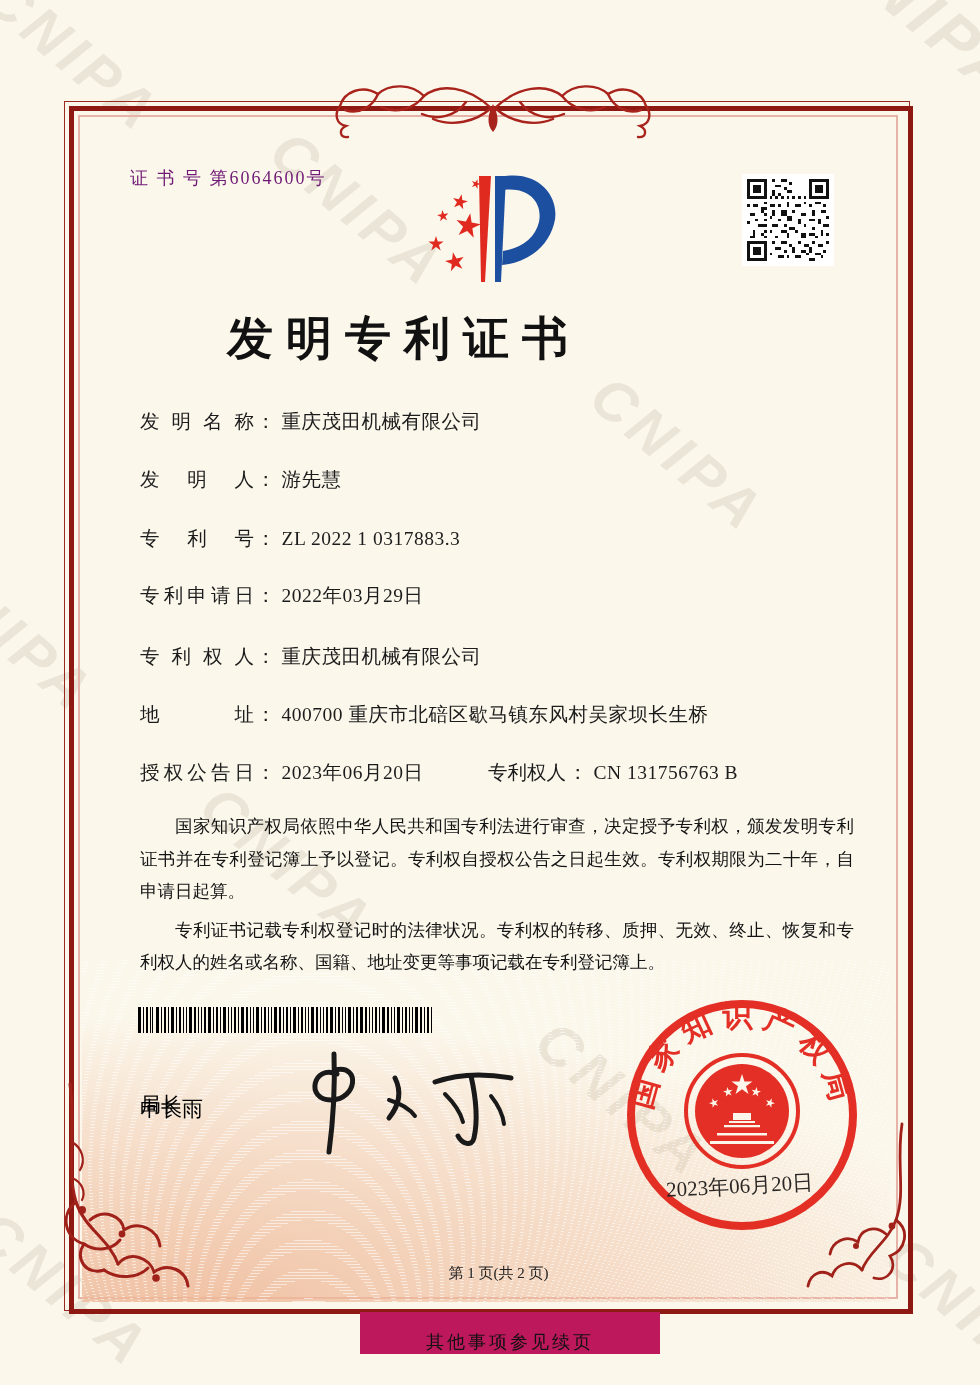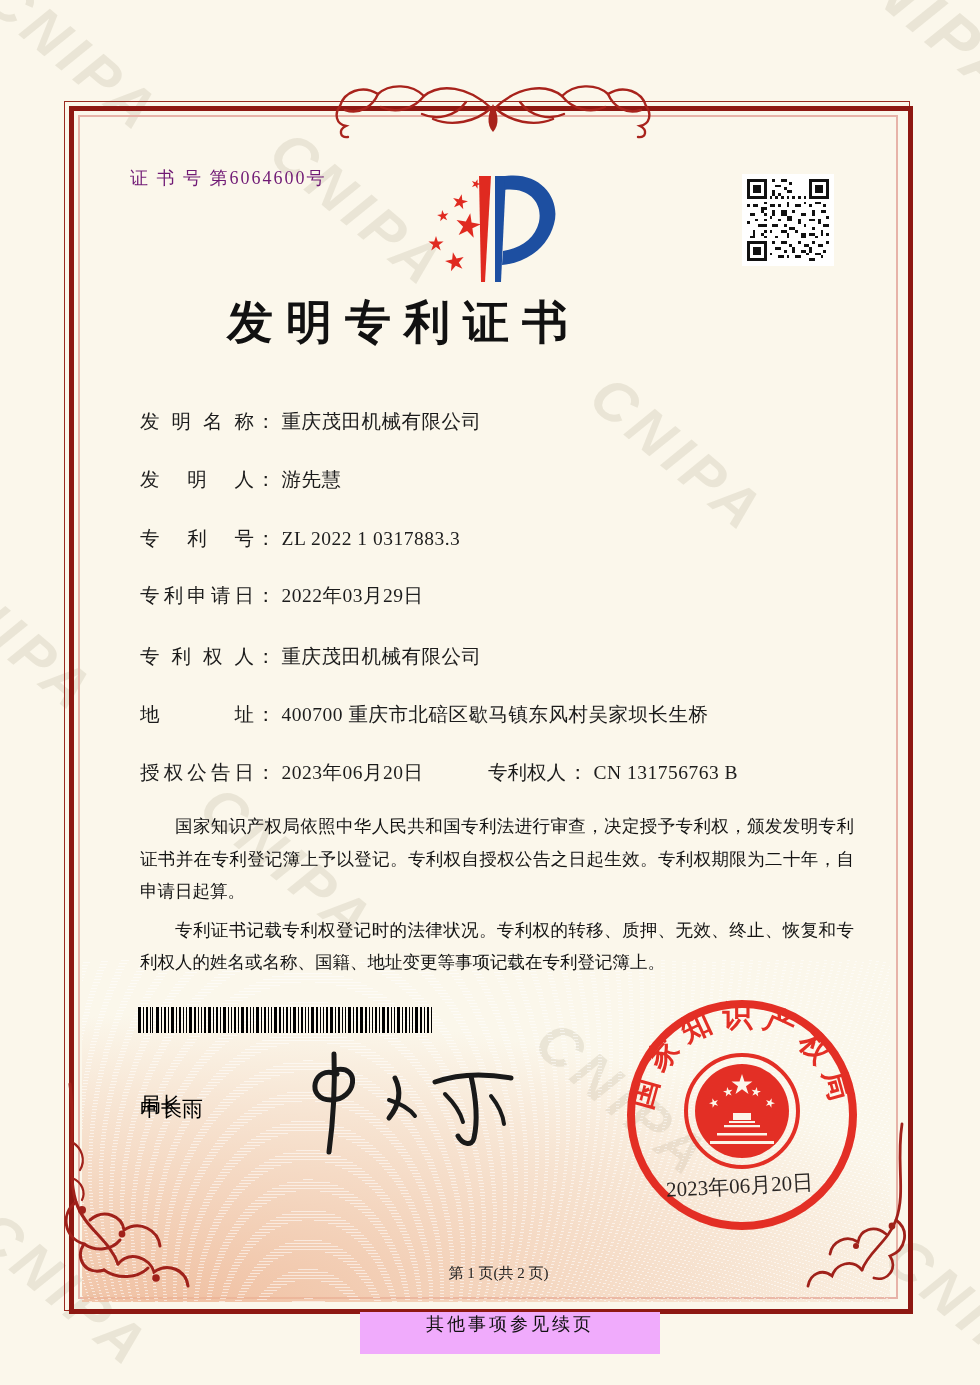--- a/index.html
+++ b/index.html
@@ -17,36 +17,36 @@
   .frame-main{position:absolute;left:69px;top:106px;width:834px;height:1198px;
       border:5px solid #8e1812;}
   .frame-pink{position:absolute;left:78px;top:115px;width:816px;height:1180px;
       border:2px solid #e7b3a8;}
   
   .texture{position:absolute;left:82px;top:960px;width:808px;height:342px;
       background:
         repeating-radial-gradient(140% 120% at 28% 150%, rgba(255,255,255,0.55) 0 1px, rgba(255,255,255,0) 1px 8px),
         radial-gradient(125% 105% at 12% 102%, rgba(238,183,150,0.85), rgba(240,196,168,0.38) 55%, rgba(240,196,168,0) 82%);}
   .cert-no{position:absolute;left:130px;top:166px;font-size:18px;letter-spacing:2px;color:#701a75;}
-  .title{position:absolute;left:0;top:292px;width:808px;text-align:center;
+  .title{position:absolute;left:0;top:308px;width:808px;text-align:center;
       font-size:46px;font-weight:700;letter-spacing:13px;color:#111;}
   
   .frow{position:absolute;left:140px;height:28px;font-size:19.5px;white-space:nowrap;}
   .flabel{display:inline-block;width:114px;text-align:justify;text-align-last:justify;vertical-align:top;}
   .fcolon{display:inline-block;margin:0 6px 0 2px;}
   .fval{letter-spacing:0.5px;}
   .paras{position:absolute;left:140px;top:810px;width:732px;font-size:17.5px;
       line-height:1.86;text-align:justify;color:#141414;}
   .paras p{margin:0 18px 6px 0;text-indent:2em;}
   .signer{position:absolute;left:140px;font-size:21px;
       font-family:"Liberation Sans","DejaVu Sans",sans-serif;color:#000;}
   .pageinfo{position:absolute;left:80px;top:1264px;width:837px;text-align:center;
       font-size:15px;color:#222;}
   .contnote{position:absolute;left:360px;top:1312px;width:300px;height:42px;
-      background:#f0abfc;display:flex;align-items:flex-start;justify-content:center;
+      background:#be185d;display:flex;align-items:flex-end;justify-content:center;
       font-size:18px;letter-spacing:3px;color:#111;}
   .seal{position:absolute;left:622px;top:993px;width:240px;height:240px;opacity:0.95;}
   svg{display:block;}
 </style>
 </head>
 <body>
 
 <div class="wm" style="left:-30px;top:20px;">CNIPA</div>
 <div class="wm" style="left:810px;top:-25px;font-size:66px;">CNIPA</div>
 <div class="wm" style="left:255px;top:175px;">CNIPA</div>

